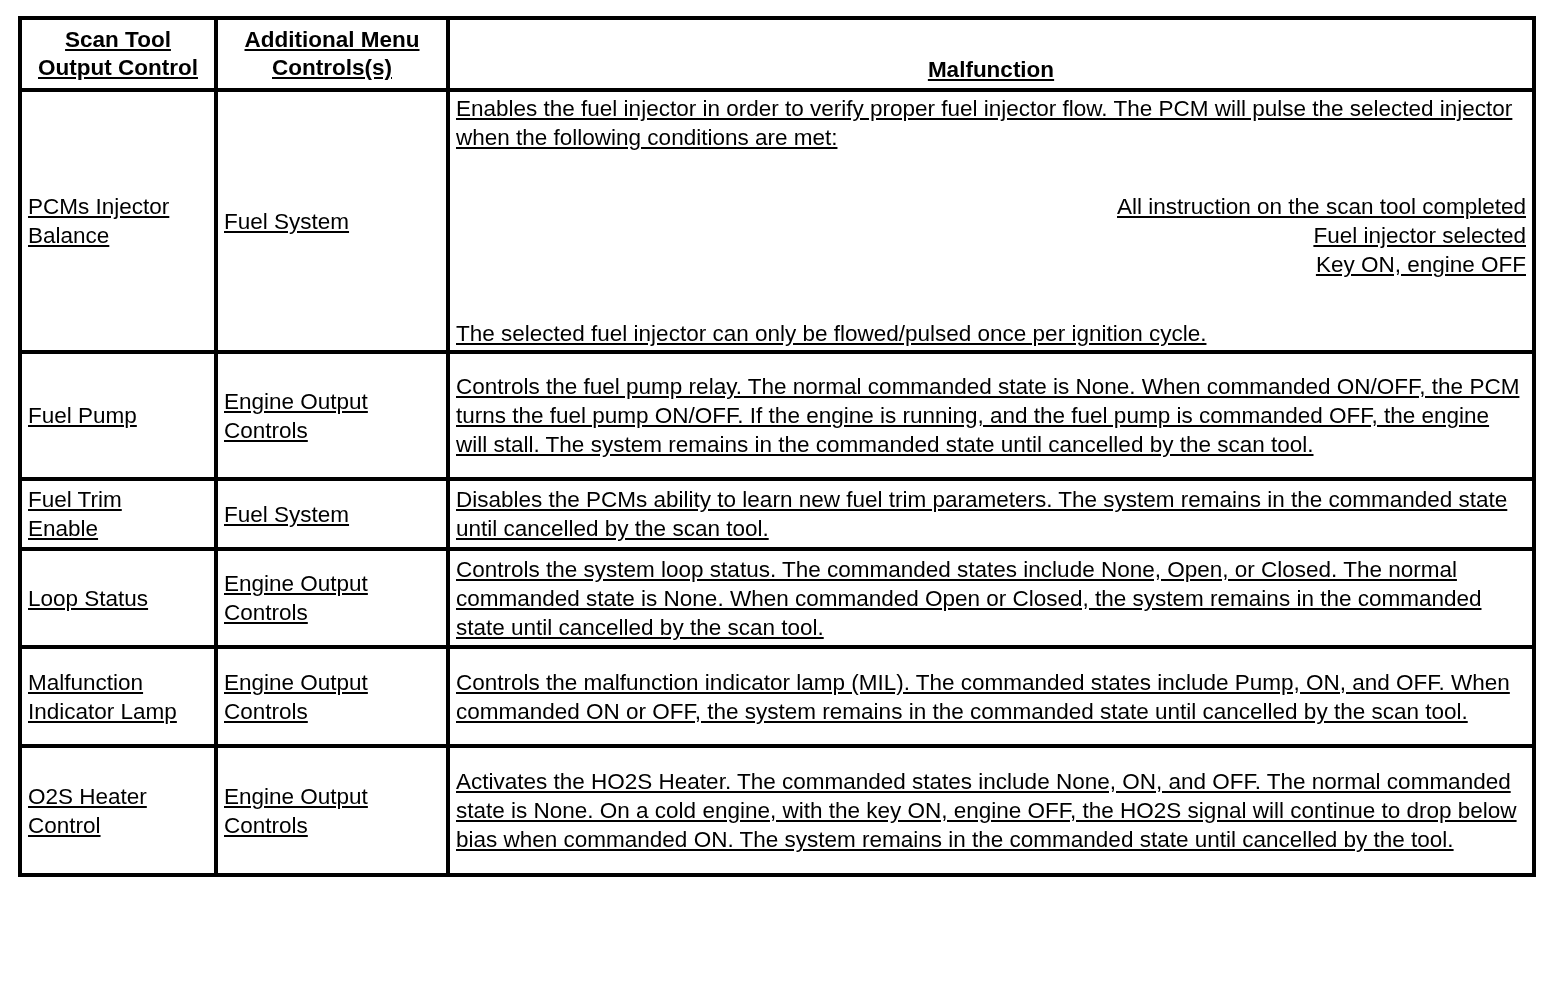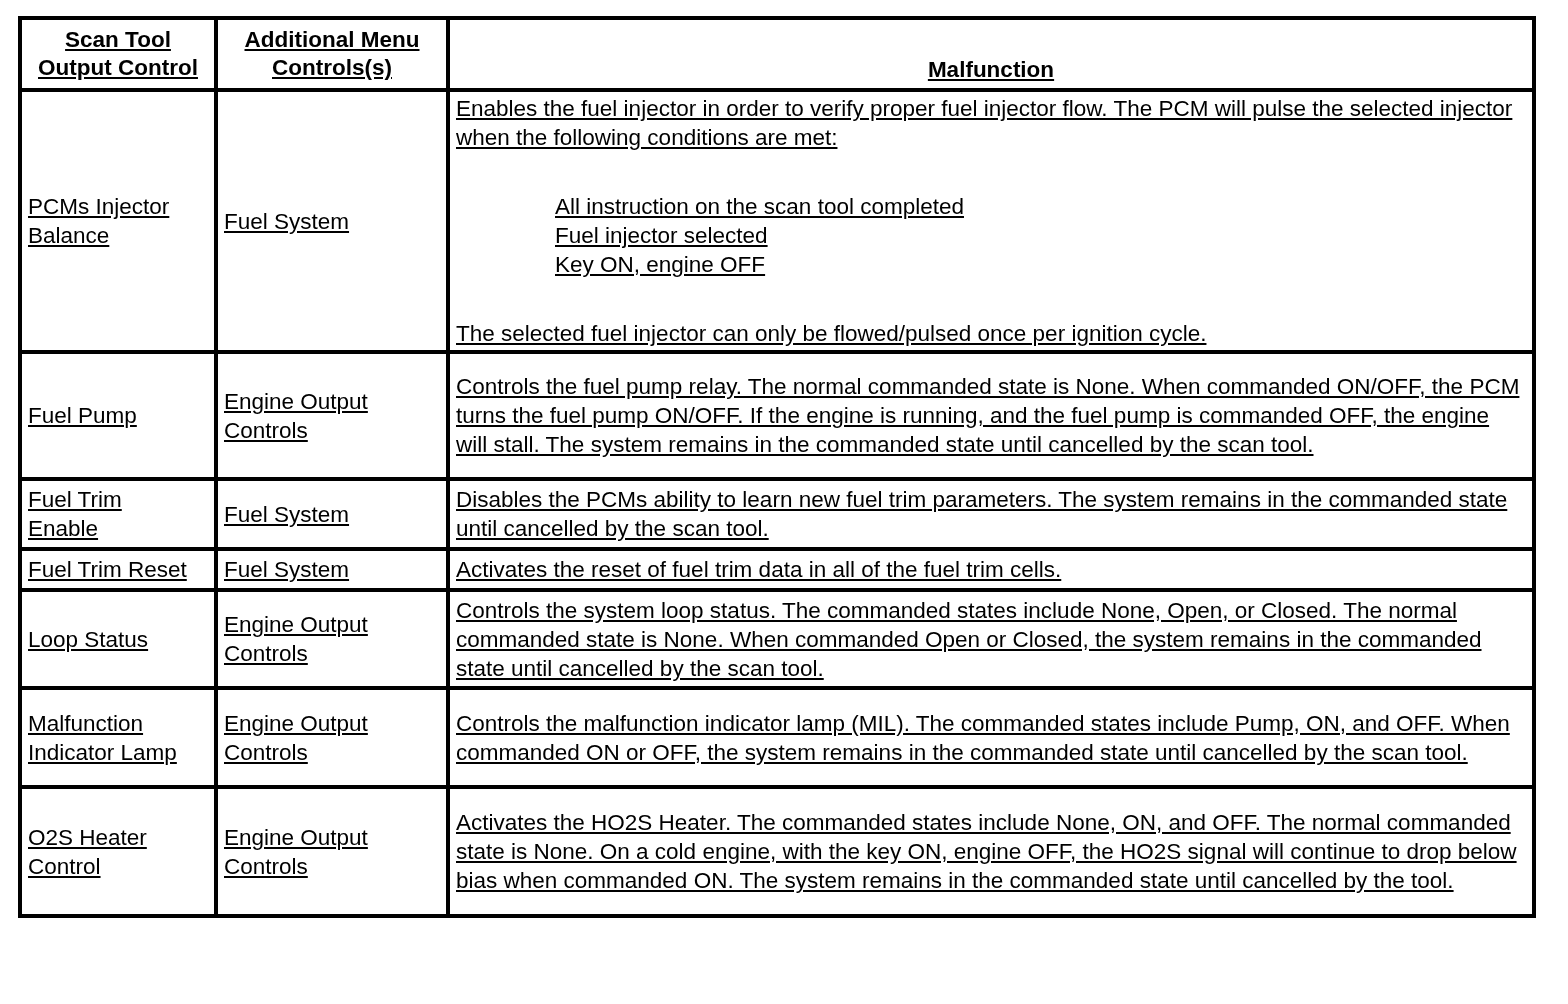--- a/index.html
+++ b/index.html
@@ -20,21 +20,21 @@
   table.spec th { font-weight: bold; text-align: center; line-height: 28px; }
   table.spec th.desc-h { vertical-align: bottom; padding-bottom: 4px; }
   col.c1 { width: 196px; }
   col.c2 { width: 232px; }
   col.c3 { width: 1086px; }
   td.name { text-align: left; }
   td.menu { text-align: left; }
   td.desc { text-align: left; }
   .para { display: block; }
   .cond-list { display: block; margin: 40px 0 40px 99px; }
-  .cond { display: block; }
+  .cond { display: block; text-align: right; }
   tr.h-hdr { height: 72px; }
   tr.h-r1 { height: 262px; }
   tr.h-r2 { height: 127px; }
   tr.h-r3 { height: 70px; }
   tr.h-r4 { height: 41px; }
   tr.h-r5 { height: 98px; }
   tr.h-r6 { height: 99px; }
   tr.h-r7 { height: 71px; }
   tr.h-r8 { height: 129px; }
 </style>
@@ -98,29 +98,20 @@
       <td class="name">
         <span class="para">Fuel Trim</span>
         <span class="para">Enable</span>
       </td>
       <td class="menu">
         <span class="para">Fuel System</span>
       </td>
       <td class="desc">Disables the PCMs ability to learn new fuel trim parameters. The system remains in the commanded state until cancelled by the scan tool.</td>
     </tr>
 
-    <tr class="h-r4">
-      <td class="name">
-        <span class="para">Fuel Trim Reset</span>
-      </td>
-      <td class="menu">
-        <span class="para">Fuel System</span>
-      </td>
-      <td class="desc">Activates the reset of fuel trim data in all of the fuel trim cells.</td>
-    </tr>
 
     <tr class="h-r5">
       <td class="name">
         <span class="para">Loop Status</span>
       </td>
       <td class="menu">
         <span class="para">Engine Output</span>
         <span class="para">Controls</span>
       </td>
       <td class="desc">Controls the system loop status. The commanded states include None, Open, or Closed. The normal commanded state is None. When commanded Open or Closed, the system remains in the commanded state until cancelled by the scan tool.</td>

